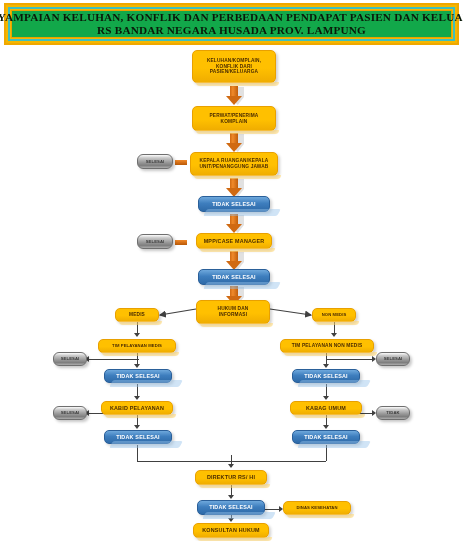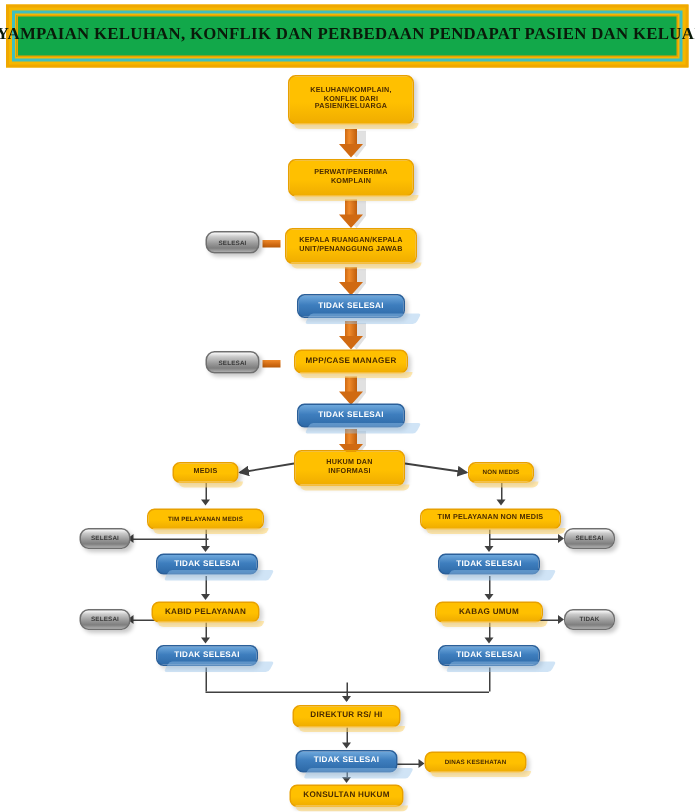--- a/index.html
+++ b/index.html
@@ -144,20 +144,21 @@
 </style>
 </head>
 <body>
 
 <div id="canvas">
 
   <div class="banner-outer">
     <div class="banner-mid">
       <div class="banner-inner">
         <span>PENYAMPAIAN KELUHAN, KONFLIK DAN PERBEDAAN PENDAPAT PASIEN DAN KELUARGA</span>
+        <span>RS BANDAR NEGARA HUSADA PROV. LAMPUNG</span>
       </div>
     </div>
   </div>
 
   <svg id="diag">
     <defs>
       <marker id="ar" markerWidth="6" markerHeight="6" refX="5" refY="3" orient="auto">
         <path d="M0,0 L6,3 L0,6 z" fill="#404040"></path>
       </marker>
     </defs>

